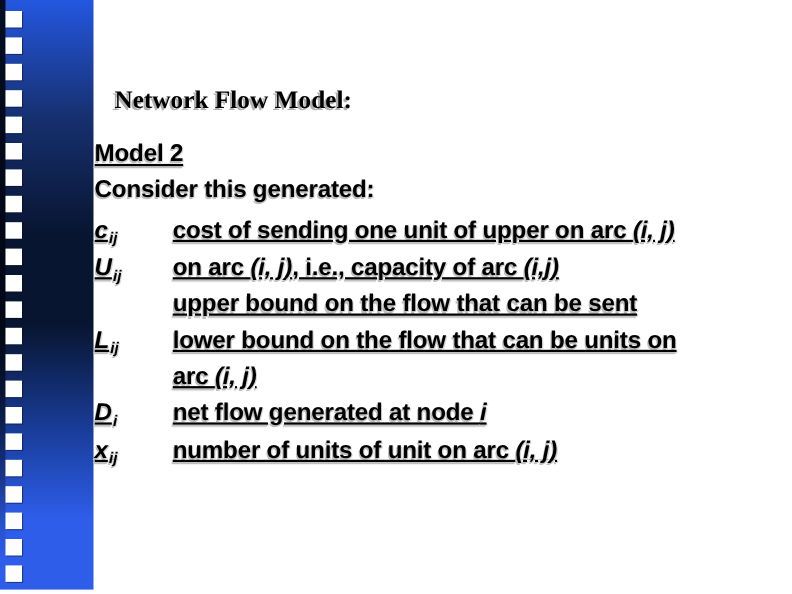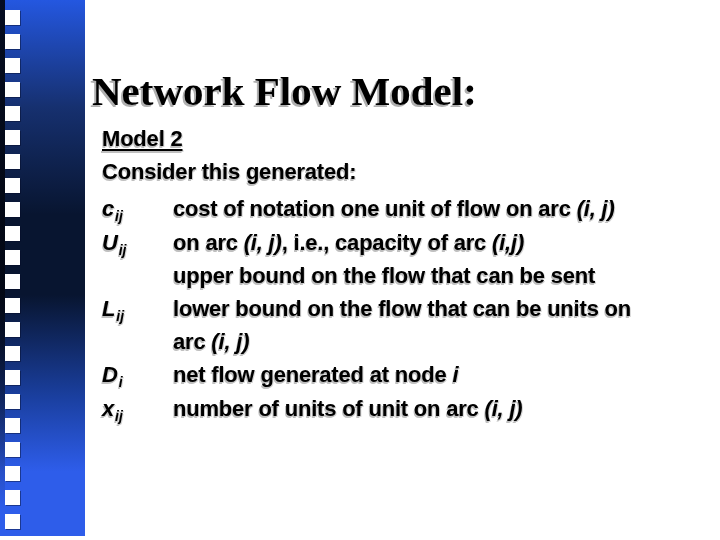--- a/index.html
+++ b/index.html
@@ -37,53 +37,53 @@
     left: 5px;
     width: 15px; height: 15px;
     background: #ffffff;
     box-shadow: 1px 1px 0 rgba(4,12,40,0.45);
     z-index: 3;
   }
 
   
   .title {
     position: absolute;
-    left: 92px; top: 72px;
+    left: 104px; top: 72px;
     margin: 0;
     font-family: "Liberation Serif", serif;
     font-weight: bold;
-    font-size: 41px;
+    font-size: 23px;
     line-height: 38px;
     color: #000000;
     text-shadow: -2px 2px 0 #b0b0b0;
     white-space: nowrap;
   }
 
   
   .body-block {
     position: absolute;
-    left: 102px; top: 123px;
+    left: 86px; top: 123px;
     width: 615px;
     font-weight: bold;
     font-size: 22px;
     letter-spacing: -0.2px;
     line-height: 32.8px;
     color: #000000;
     text-shadow: -1px 2px 0 #bfbfbf, 1px 1px 0 #d6d6d6;
   }
   .model-heading {
     display: inline-block;
     text-decoration: underline;
     text-decoration-thickness: 2px;
     text-underline-offset: 3px;
     white-space: nowrap;
   }
   .intro-line { white-space: nowrap; }
 
-  .def-list { margin-top: 4px; }
+  .def-list { margin-top: 4px; text-decoration: underline; }
   .def-row { display: flex; align-items: flex-start; }
   .term {
     flex: none;
     width: 71px;
     font-style: italic;
     white-space: nowrap;
   }
   .term .sub {
     font-size: 14px;
     font-style: italic;
@@ -133,21 +133,21 @@
 
   <div class="body-block">
     <div>
       <span class="model-heading">Model 2</span>
     </div>
     <div class="intro-line">Consider this generated:</div>
     <div class="def-list" id="deflist">
         <div class="def-row">
           <span class="term"><span>c</span><span class="sub">ij</span></span>
           <div class="desc">
-            <div class="line"><span>cost of notation one unit of flow on arc </span><span class="it">(i, j)</span></div>
+            <div class="line"><span>cost of sending one unit of upper on arc </span><span class="it">(i, j)</span></div>
           </div>
         </div>
         <div class="def-row">
           <span class="term"><span>U</span><span class="sub">ij</span></span>
           <div class="desc">
             <div class="line"><span>on arc </span><span class="it">(i, j)</span><span>, i.e., capacity of arc </span><span class="it">(i,j)</span></div>
             <div class="line"><span>upper bound on the flow that can be sent</span></div>
           </div>
         </div>
         <div class="def-row">

